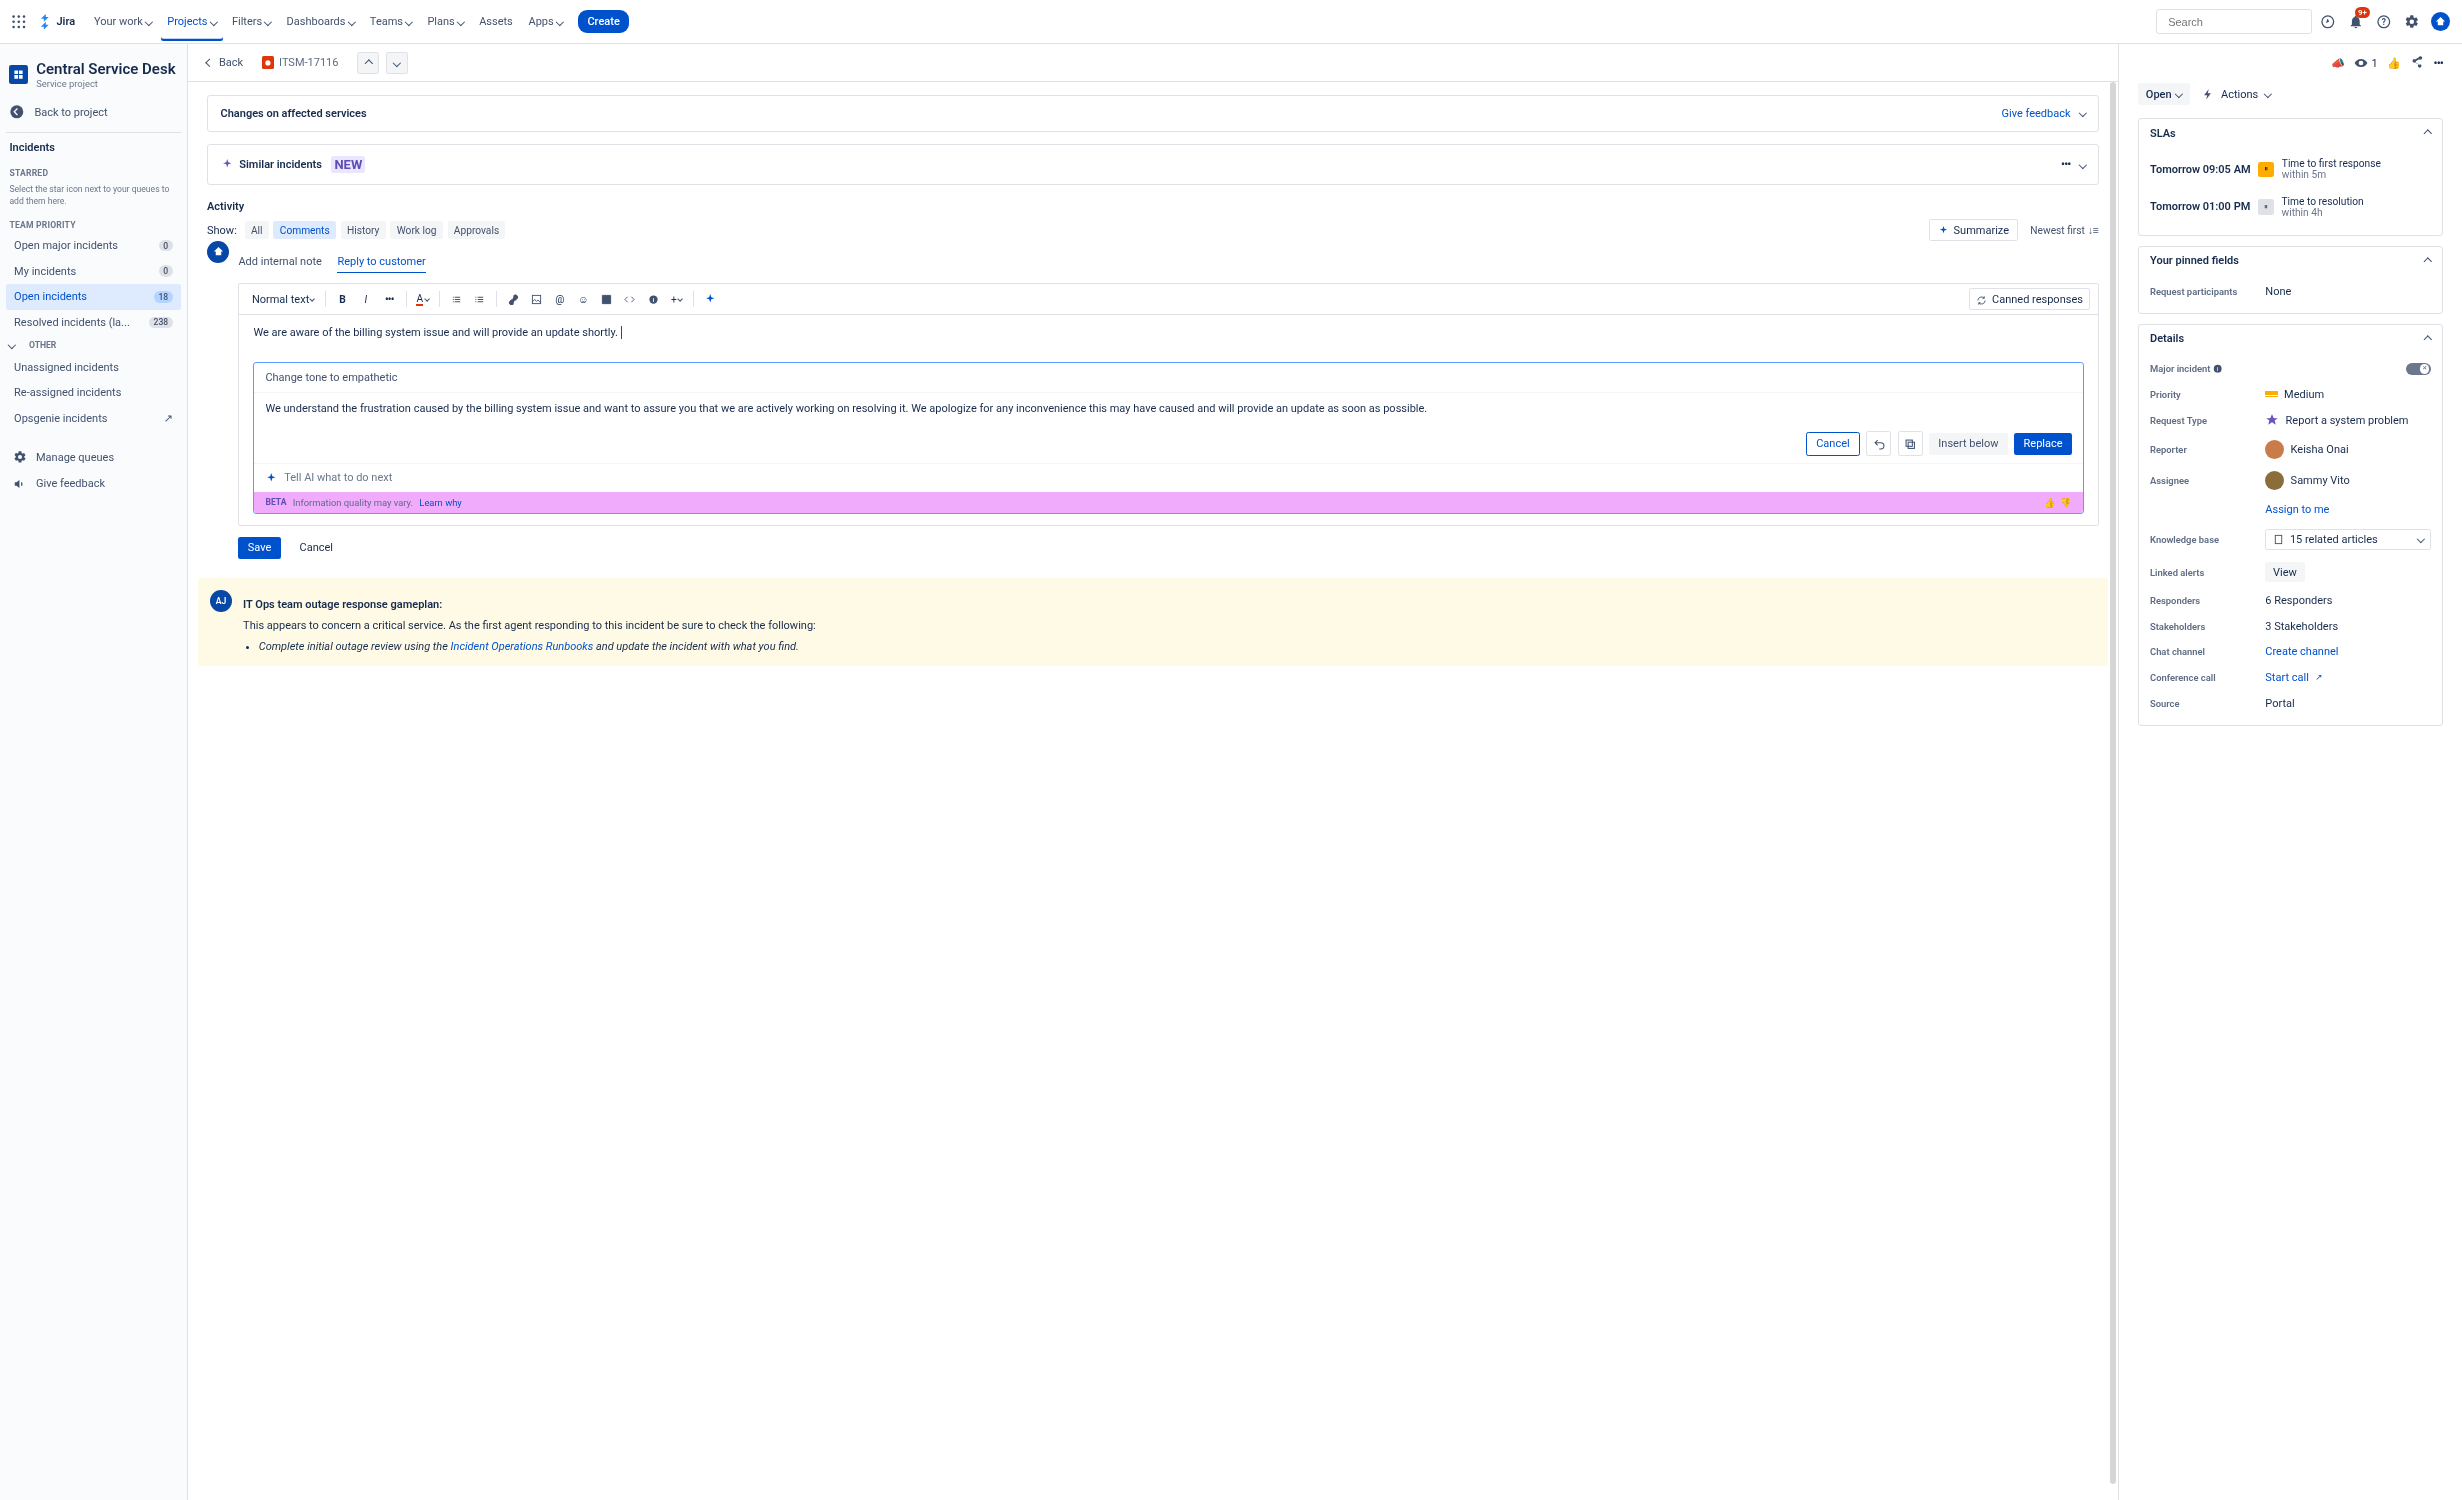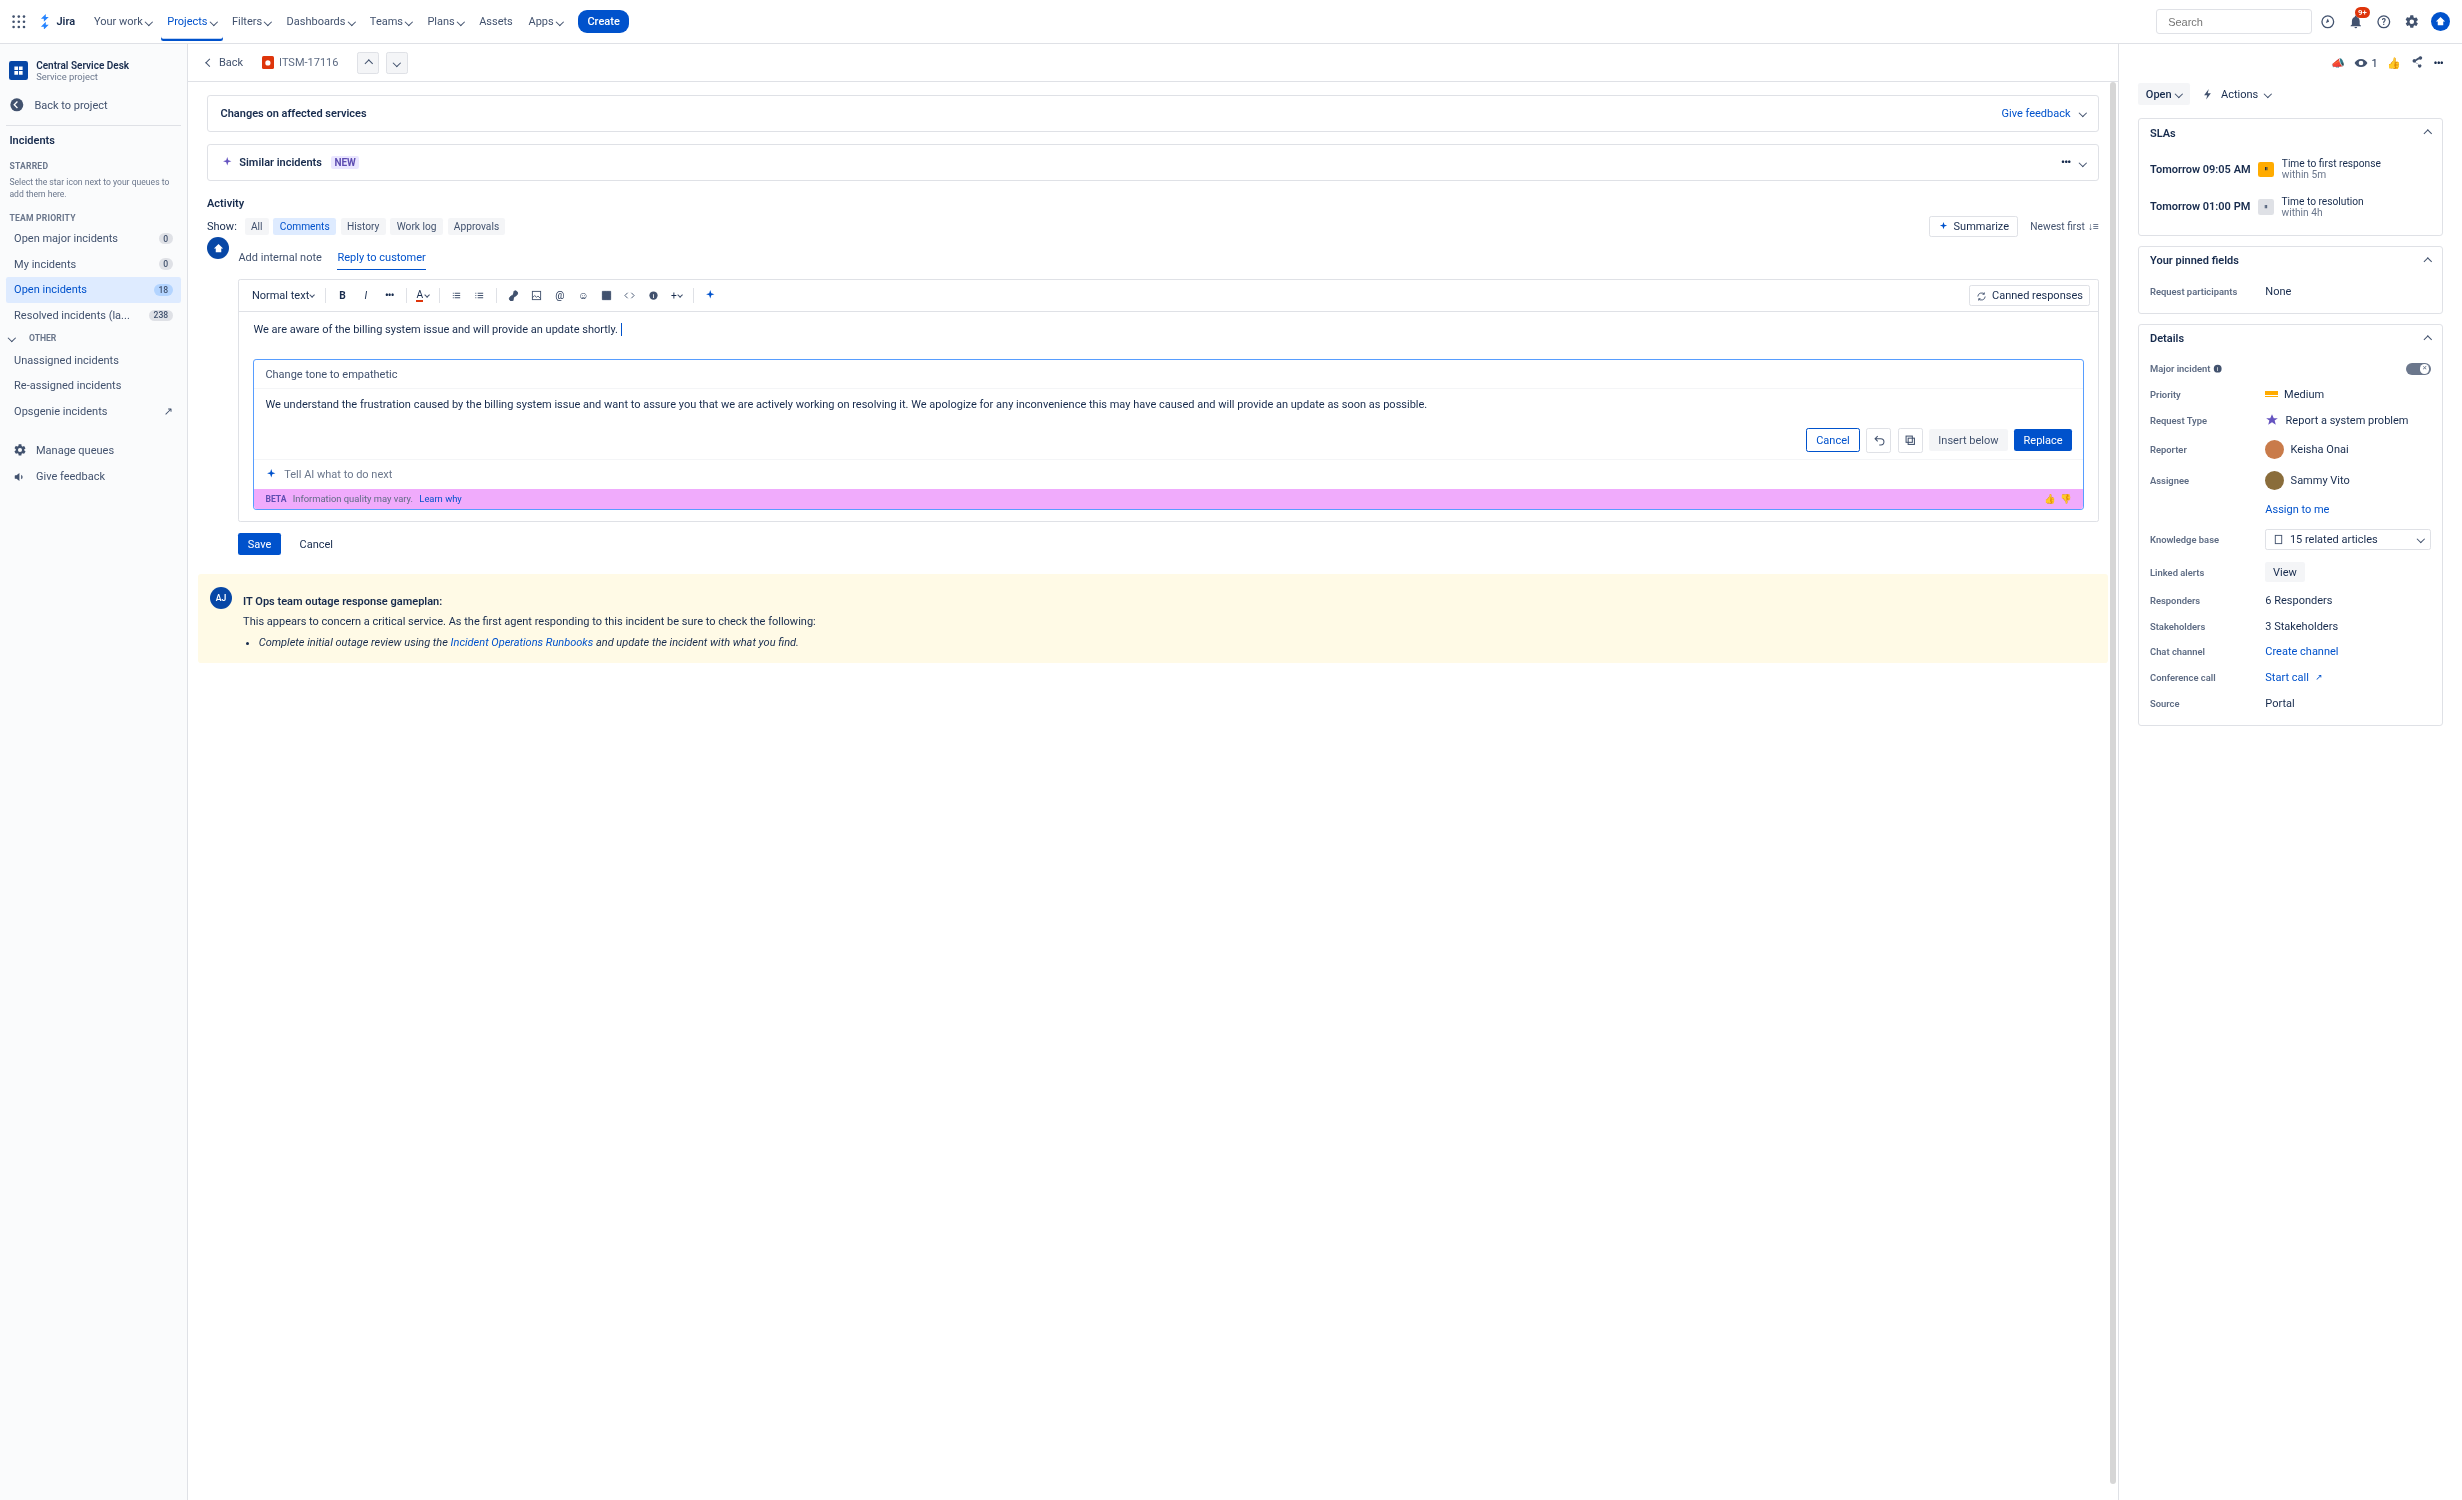--- a/index.html
+++ b/index.html
@@ -23,21 +23,21 @@
 
 .layout { display: flex; height: calc(100vh - 44px); }
 .sidebar { width: 188px; border-right: 0.8px solid #DFE1E6; background: #FAFBFC; padding: 12.5px 6.3px; overflow-y: auto; }
 .main { flex: 1; display: flex; overflow: hidden; position: relative; }
 .content { flex: 1; overflow-y: auto; padding: 0 19px 19px; }
 .rightpanel { width: 344px; border-left: 0.8px solid #DFE1E6; overflow-y: auto; padding: 6.3px 19px 19px; }
 
 
 .project-header { display: flex; gap: 7.8px; align-items: center; padding: 3.1px; margin-bottom: 6.3px; }
 .project-icon { width: 19px; height: 19px; background: #0747A6; border-radius: 2.3px; display: flex; align-items: center; justify-content: center; }
-.project-name { font-weight: 600; font-size: 10px; }
+.project-name { font-weight: 600; font-size: 15px; }
 .project-type { font-size: 9.4px; color: #6B778C; }
 .back-link { display: flex; align-items: center; gap: 9.4px; padding: 6.3px 3.1px; margin: 6.3px 0; cursor: pointer; color: #42526E; }
 .section-label { font-size: 8.6px; font-weight: 700; color: #6B778C; text-transform: uppercase; padding: 6.3px 3.1px 3.1px; letter-spacing: 0.2px; }
 .section-title-main { font-weight: 600; padding: 7.8px 3.1px; color: #172B4D; border-top: 0.8px solid #DFE1E6; margin-top: 4.7px; }
 .helper-text { font-size: 8.6px; color: #6B778C; padding: 1.6px 3.1px 6.3px; line-height: 1.4; }
 .queue-item { display: flex; align-items: center; justify-content: space-between; padding: 6.3px 7.8px; border-radius: 2.3px; cursor: pointer; color: #42526E; }
 .queue-item.selected { background: #DEEBFF; color: #0052CC; }
 .queue-count { background: #DFE1E6; color: #42526E; font-size: 8.6px; padding: 0.8px 4.7px; border-radius: 6.3px; font-weight: 500; }
 .queue-item.selected .queue-count { background: #B3D4FF; }
 .sidebar-action { display: flex; align-items: center; gap: 9.4px; padding: 6.3px 6.3px; cursor: pointer; color: #42526E; }
@@ -48,21 +48,21 @@
 .back-crumb { display: flex; align-items: center; gap: 6.3px; color: #42526E; cursor: pointer; }
 .issue-key { display: flex; align-items: center; gap: 4.7px; color: #5E6C84; margin-left: 12.5px; }
 .issue-type-icon { width: 12.5px; height: 12.5px; background: #DE350B; border-radius: 1.6px; display: inline-flex; align-items: center; justify-content: center; }
 .square-btn { width: 22px; height: 22px; border: 0.8px solid #DFE1E6; border-radius: 2.3px; display: flex; align-items: center; justify-content: center; cursor: pointer; background: #F4F5F7; }
 
 
 .panel { border: 0.8px solid #DFE1E6; border-radius: 3.1px; padding: 11px 12.5px; margin-bottom: 12.5px; }
 .panel-header { display: flex; justify-content: space-between; align-items: center; }
 .panel-title { font-weight: 600; }
 .panel-link { color: #0052CC; cursor: pointer; }
-.lozenge-new { background: #EAE6FF; color: #5E4DB2; font-size: 10px; font-weight: 700; padding: 0.8px 3.1px; border-radius: 2.3px; margin-left: 3.1px; }
+.lozenge-new { background: #EAE6FF; color: #5E4DB2; font-size: 13px; font-weight: 700; padding: 0.8px 3.1px; border-radius: 2.3px; margin-left: 3.1px; }
 .panel-actions-right { display: flex; gap: 9.4px; align-items: center; }
 
 
 .activity-label { font-weight: 600; margin: 15.6px 0 6.3px; }
 .activity-row { display: flex; justify-content: space-between; align-items: center; flex-wrap: wrap; gap: 6.3px; }
 .filter-tabs { display: flex; gap: 4.7px; align-items: center; }
 .filter-tab { padding: 3.1px 6.3px; background: #F4F5F7; border-radius: 2.3px; font-size: 10.2px; cursor: pointer; color: #42526E; }
 .filter-tab.active { background: #DEEBFF; color: #0052CC; }
 .summarize { display: flex; align-items: center; gap: 4.7px; padding: 3.1px 7.8px; border: 0.8px solid #DFE1E6; border-radius: 2.3px; cursor: pointer; }
 .sort-toggle { display: flex; align-items: center; gap: 3.1px; cursor: pointer; font-size: 10.2px; color: #42526E; }

